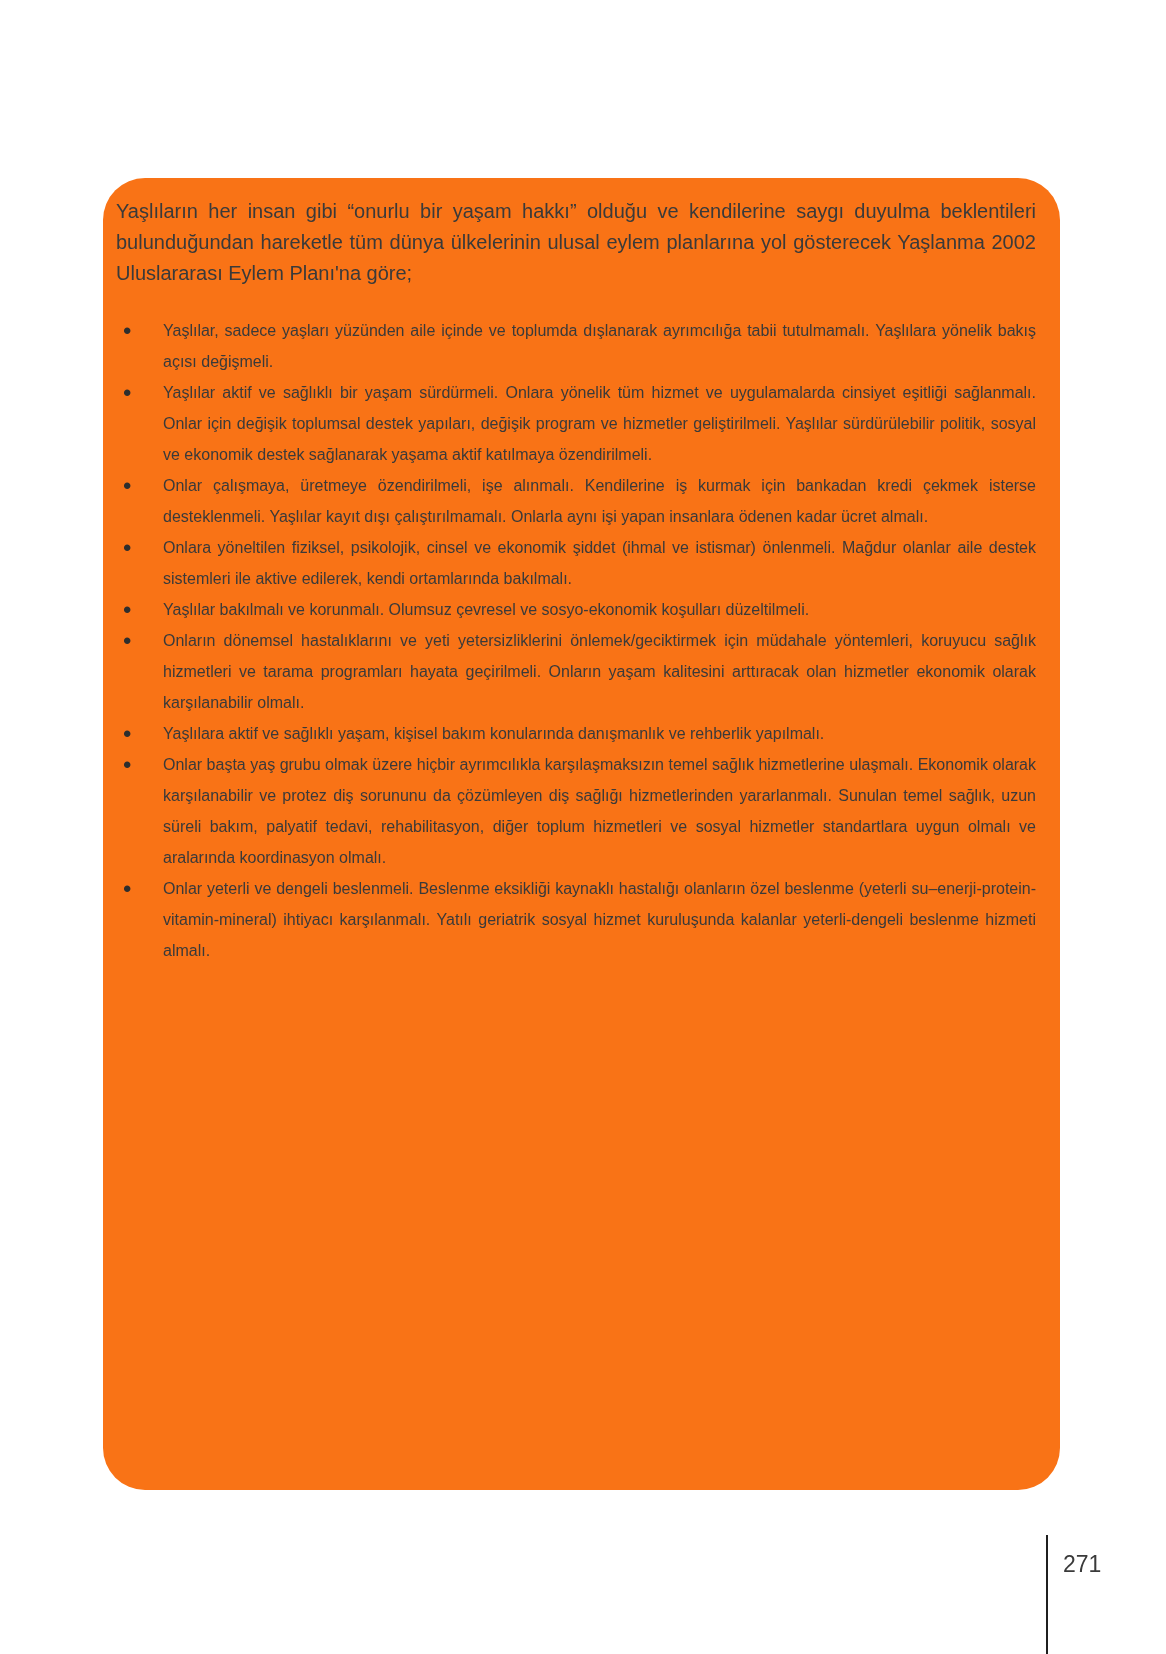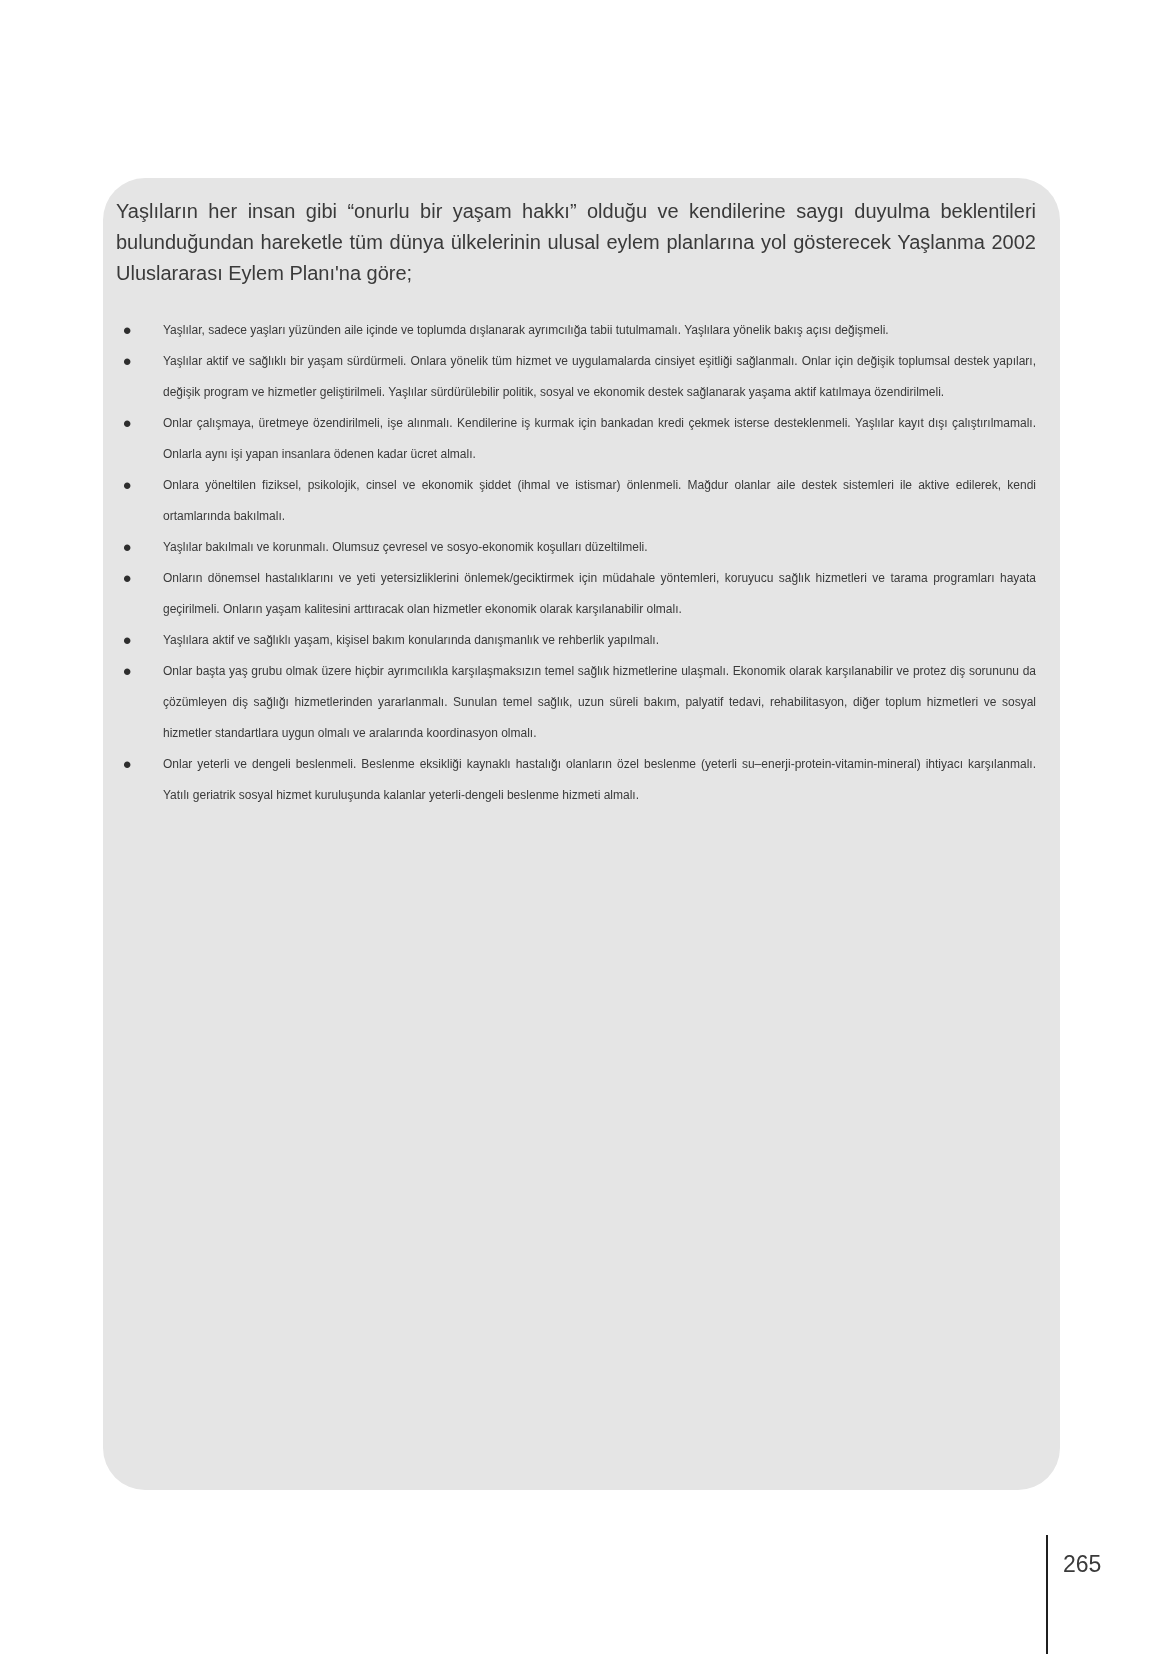--- a/index.html
+++ b/index.html
@@ -15,41 +15,41 @@
     font-family: "Liberation Sans", "DejaVu Sans", sans-serif;
     color: #3a3a3a;
   }
   .content-box {
     position: absolute;
     left: 103px;
     top: 178px;
     width: 957px;
     height: 1312px;
     box-sizing: border-box;
-    background: #e5e5e5;
+    background: #f97316;
     border-radius: 42px;
     padding: 18px 24px 40px 13px;
   }
   .intro {
     margin: 0;
     font-size: 20px;
     line-height: 31px;
     text-align: justify;
     color: #3a3a3a;
   }
   .bullet-list {
     list-style: none;
     margin: 26px 0 0 0;
     padding: 0;
   }
   .bullet-list li {
     position: relative;
     margin: 0;
     padding-left: 47px;
-    font-size: 12px;
+    font-size: 16px;
     line-height: 31px;
     text-align: justify;
     color: #3a3a3a;
   }
   .bullet-list li::before {
     content: "\2022";
     position: absolute;
     left: 7px;
     top: 0;
     font-size: 24px;
@@ -85,13 +85,13 @@
     <li>Onlara yöneltilen fiziksel, psikolojik, cinsel ve ekonomik şiddet (ihmal ve istismar) önlenmeli. Mağdur olanlar aile destek sistemleri ile aktive edilerek, kendi ortamlarında bakılmalı.</li>
     <li>Yaşlılar bakılmalı ve korunmalı. Olumsuz çevresel ve sosyo-ekonomik koşulları düzeltilmeli.</li>
     <li>Onların dönemsel hastalıklarını ve yeti yetersizliklerini önlemek/geciktirmek için müdahale yöntemleri, koruyucu sağlık hizmetleri ve tarama programları hayata geçirilmeli. Onların yaşam kalitesini arttıracak olan hizmetler ekonomik olarak karşılanabilir olmalı.</li>
     <li>Yaşlılara aktif ve sağlıklı yaşam, kişisel bakım konularında danışmanlık ve rehberlik yapılmalı.</li>
     <li>Onlar başta yaş grubu olmak üzere hiçbir ayrımcılıkla karşılaşmaksızın temel sağlık hizmetlerine ulaşmalı. Ekonomik olarak karşılanabilir ve protez diş sorununu da çözümleyen diş sağlığı hizmetlerinden yararlanmalı. Sunulan temel sağlık, uzun süreli bakım, palyatif tedavi, rehabilitasyon, diğer toplum hizmetleri ve sosyal hizmetler standartlara uygun olmalı ve aralarında koordinasyon olmalı.</li>
     <li>Onlar yeterli ve dengeli beslenmeli. Beslenme eksikliği kaynaklı hastalığı olanların özel beslenme (yeterli su–enerji-protein-vitamin-mineral) ihtiyacı karşılanmalı. Yatılı geriatrik sosyal hizmet kuruluşunda kalanlar yeterli-dengeli beslenme hizmeti almalı.</li>
   </ul>
 </div>
 
 <div class="folio-rule"></div>
-<div class="page-number">265</div>
+<div class="page-number">271</div>
 
 </body></html>

